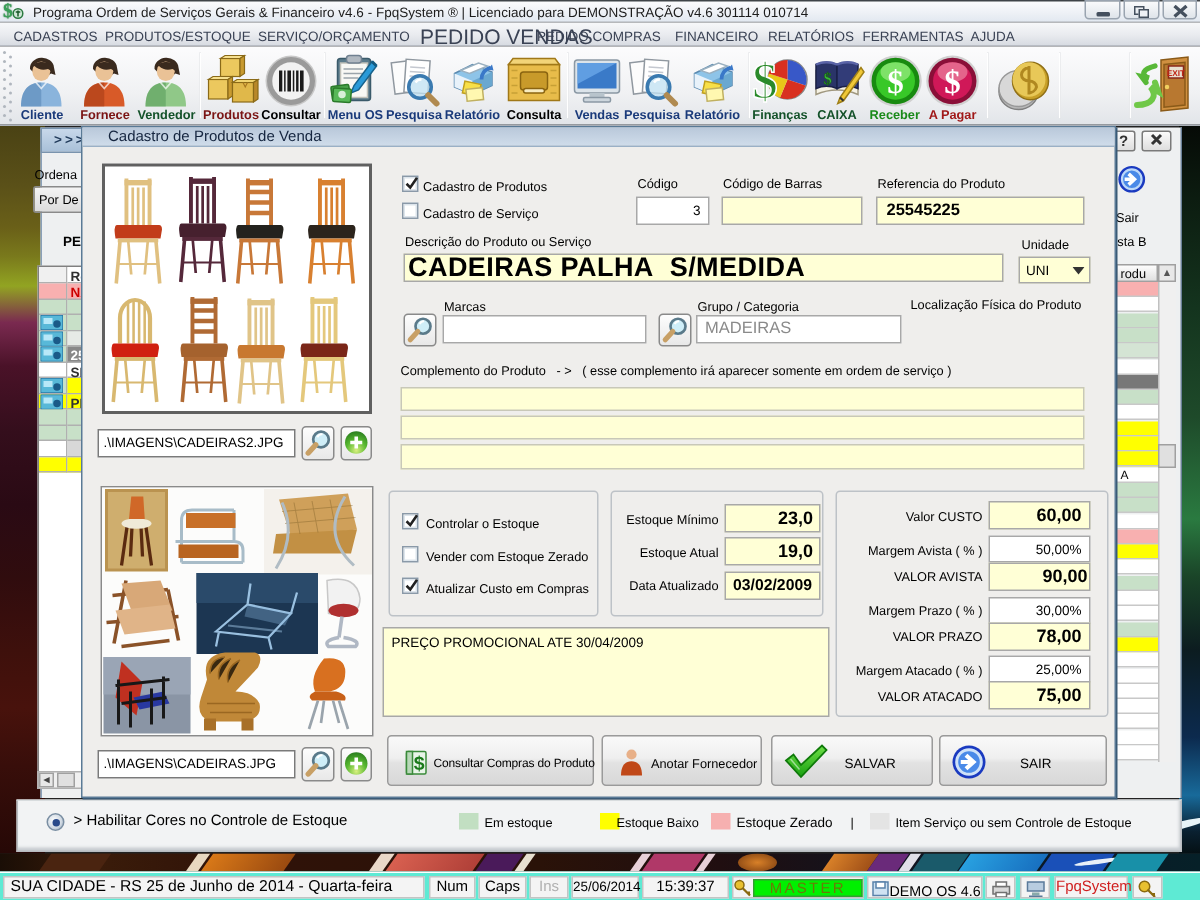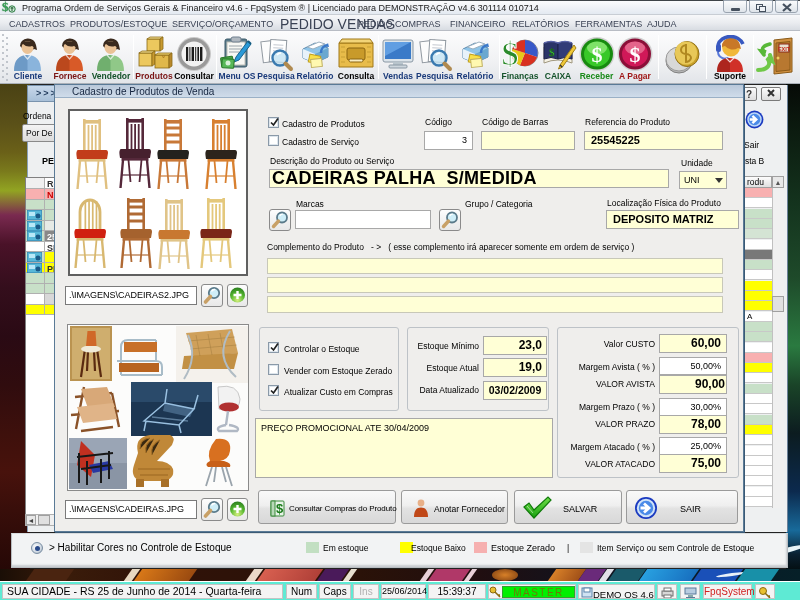--- a/index.html
+++ b/index.html
@@ -309,34 +309,20 @@
       <svg width="44" height="40" viewBox="0 0 44 40" style="position:absolute;left:50%;top:3px;transform:translateX(-50%)">
 <ellipse cx="18" cy="24" rx="13" ry="12" fill="#b8b8b8" stroke="#808080"></ellipse>
 <ellipse cx="18" cy="22" rx="13" ry="12" fill="#d8d8d8" stroke="#989898"></ellipse>
 <ellipse cx="26" cy="17" rx="12" ry="12.5" fill="#c8a028" stroke="#907018"></ellipse>
 <ellipse cx="25" cy="16" rx="11" ry="11.5" fill="#e8c858"></ellipse>
 <path d="M25 8 a6 5 0 0 0 -5 5 a5 4 0 0 0 5 4 a5 4 0 0 1 5 4 a6 5 0 0 1 -6 4 M25 7 v19" stroke="#b08820" stroke-width="2" fill="none"></path>
 </svg>
       <div class="tl" style="color:#000"></div>
     </div>
 <div class="tsep" style="left:706px"></div>
-<div class="tbtn" style="left:709px;width:42px">
-      <svg width="40" height="38" viewBox="0 0 40 38" style="position:absolute;left:50%;top:1px;transform:translateX(-50%)">
-<ellipse cx="21" cy="12" rx="9" ry="9.5" fill="#f0b83a"></ellipse>
-<path d="M12 12 a9 8 0 0 1 18 -2 l1 4 l-3 -1 a10 10 0 0 1 -13 -2 z" fill="#c87828"></path>
-<path d="M8 10 a13 11 0 0 1 25 -1" fill="none" stroke="#3858c0" stroke-width="3.5"></path>
-<rect x="6" y="9" width="5" height="8" rx="2" fill="#3858c0"></rect>
-<path d="M8 17 q0 6 8 7" fill="none" stroke="#5878d8" stroke-width="2"></path>
-<circle cx="17" cy="24" r="2" fill="#5878d8"></circle>
-<path d="M7 37 C7 27 12 23 20 23 C28 23 33 27 33 37 Z" fill="#d03028"></path>
-<path d="M7 37 C7 27 12 23 20 23 L20 37 Z" fill="#8a1a14" opacity=".5"></path>
-<path d="M16 23 L20 27 L24 23" fill="none" stroke="#fff" stroke-width="1.2" opacity=".8"></path>
-</svg>
-      <div class="tl" style="color:#000000">Suporte</div>
-    </div>
 <div class="tsep" style="left:753px"></div>
 <div class="tbtn" style="left:755px;width:40px">
       <svg width="42" height="40" viewBox="0 0 42 40" style="position:absolute;left:50%;top:2px;transform:translateX(-50%)">
 <path d="M20 4 L38 2 L38 36 L20 38 Z" fill="#d09040" stroke="#8a5a18"></path>
 <path d="M22 7 L36 5.5 L36 34 L22 35.5 Z" fill="#b87830" stroke="#8a5a18"></path>
 <rect x="25" y="8" width="10" height="8" fill="#e8e0d0" stroke="#8a2818"></rect>
 <text x="30" y="14.5" font-size="5.5" font-weight="bold" fill="#c02818" text-anchor="middle">EXIT</text>
 <circle cx="24" cy="22" r="1.5" fill="#f0d060"></circle>
 <path d="M16 8 C8 10 6 14 12 16 L7 15 L10 19" fill="none" stroke="#58b838" stroke-width="3.5" stroke-linecap="round"></path>
 <path d="M4 34 C14 34 18 28 13 22 L18 25 L16 19" fill="none" stroke="#70c848" stroke-width="4" stroke-linecap="round"></path>
@@ -720,22 +706,22 @@
         <path d="M9.8 6 a3.2 3.2 0 0 1 3 -1.8" stroke="#fff" stroke-width="1.3" fill="none"></path>
       </svg></div>
   <div class="lbl" style="left:241px;top:114px">Marcas</div>
   <div class="wfld" style="left:240px;top:125px;width:136px;height:19px"></div>
   <div class="mag" style="left:384px;top:124px;width:22px;height:22px"><svg width="20" height="20" viewBox="0 0 20 20">
         <circle cx="12" cy="7.5" r="5" fill="#cfeef8" stroke="#5a7a8a" stroke-width="1.8"></circle>
         <path d="M8.5 11 L3.5 16.5" stroke="#c8a066" stroke-width="3.4" stroke-linecap="round"></path>
         <path d="M9.8 6 a3.2 3.2 0 0 1 3 -1.8" stroke="#fff" stroke-width="1.3" fill="none"></path>
       </svg></div>
   <div class="lbl" style="left:410px;top:114px">Grupo / Categoria</div>
+  <div class="wfld" style="left:409px;top:125px;width:137px;height:19px;color:#8a8a8a;font-size:11px;padding-left:5px;line-height:17px">MADEIRAS</div>
   <div class="lbl" style="left:552px;top:113px">Localização Física do Produto</div>
-  <div class="fld" style="left:551px;top:125px;width:133px;height:19px;font-weight:bold;font-size:11px;padding-left:6px;line-height:17px">DEPOSITO MATRIZ</div>
 
   <div class="lbl" style="left:212px;top:157px">Complemento do Produto&nbsp;&nbsp; - &gt;&nbsp;&nbsp; ( esse complemento irá aparecer somente em ordem de serviço )</div>
   <div class="fld" style="left:212px;top:173px;width:456px;height:16px;border-color:#c8c8b8"></div>
   <div class="fld" style="left:212px;top:192px;width:456px;height:16px;border-color:#c8c8b8"></div>
   <div class="fld" style="left:212px;top:211px;width:456px;height:17px;border-color:#c8c8b8"></div>
 
   <div class="gbox" style="left:204px;top:242px;width:140px;height:84px"></div>
   <div class="cb" style="left:213px;top:257px">
       <svg width="11" height="11">
         <path d="M2 5.5 L4.5 8 L9 1.5" stroke="#222" stroke-width="1.7" fill="none"></path>

